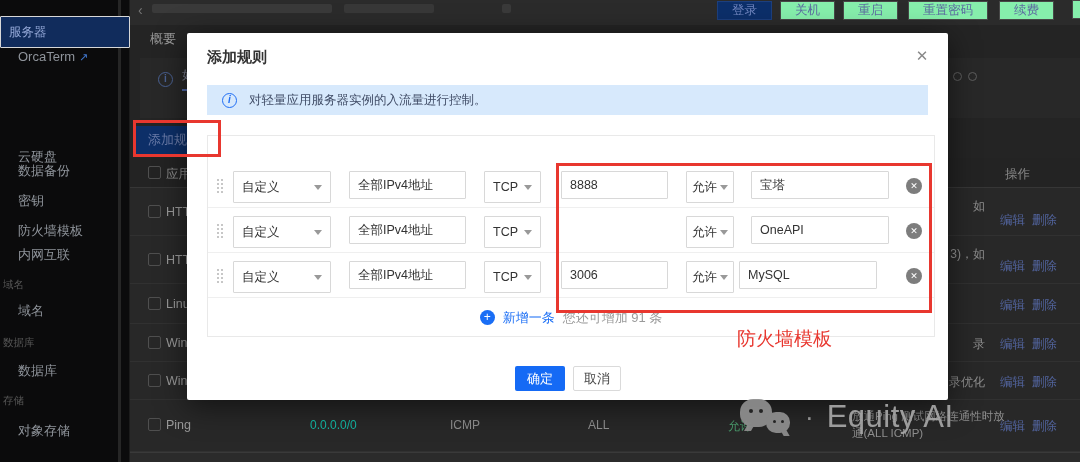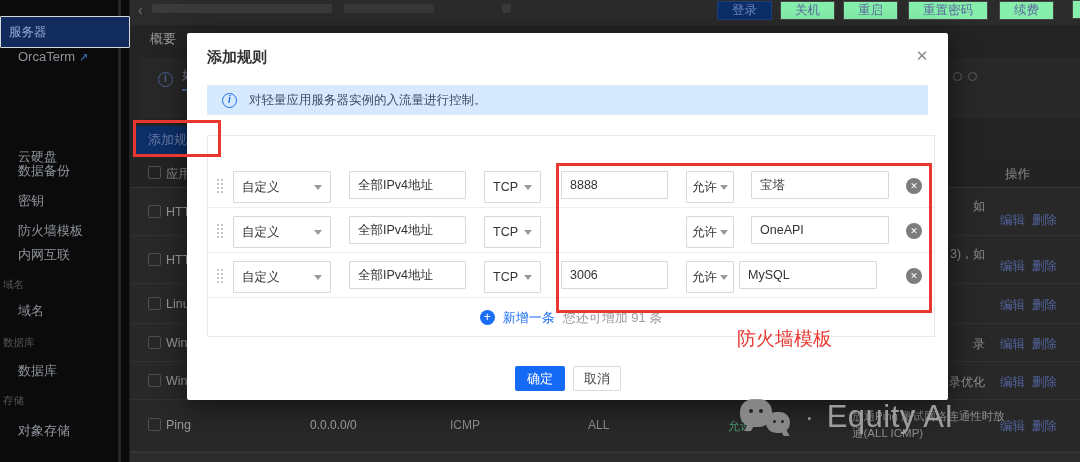--- a/index.html
+++ b/index.html
@@ -154,21 +154,21 @@
     <span class="cbx" style="left:18px;top:12px"></span>
     <span class="abs" style="left:36px;top:12px">Win</span>
     <span class="frag" style="left:795px;top:12px">录优化</span>
     <span class="lnk abs" style="left:870px;top:12px">编辑</span>
     <span class="lnk abs" style="left:902px;top:12px">删除</span>
   </div>
 
   <div class="bg-row" style="top:400px;height:52px">
     <span class="cbx" style="left:18px;top:18px"></span>
     <span class="abs" style="left:36px;top:18px">Ping</span>
-    <span class="abs" style="left:180px;top:18px;font-size:12px;color:#a3a3a3">0.0.0.0/0</span>
+    <span class="abs" style="left:180px;top:18px;font-size:12px;color:#14b8a6">0.0.0.0/0</span>
     <span class="abs" style="left:320px;top:18px;font-size:12px;color:#8f8f8f">ICMP</span>
     <span class="abs" style="left:458px;top:18px;font-size:12px;color:#8f8f8f">ALL</span>
     <span class="abs" style="left:598px;top:18px;font-size:12px;color:#4b9e6e">允许</span>
     <span class="abs" style="left:722px;top:8px;width:170px;font-size:11.5px;line-height:17px;color:#8f8f8f">放通Ping 测试网络连通性时放</span>
     <span class="abs" style="left:722px;top:25px;width:170px;font-size:11.5px;line-height:17px;color:#8f8f8f">通(ALL ICMP)</span>
     <span class="lnk abs" style="left:870px;top:18px">编辑</span>
     <span class="lnk abs" style="left:902px;top:18px">删除</span>
   </div>
   <div class="abs" style="left:130px;top:452px;width:950px;height:10px;background:#2b2b2b;border-top:1px solid #3a3a3a"></div>
 

